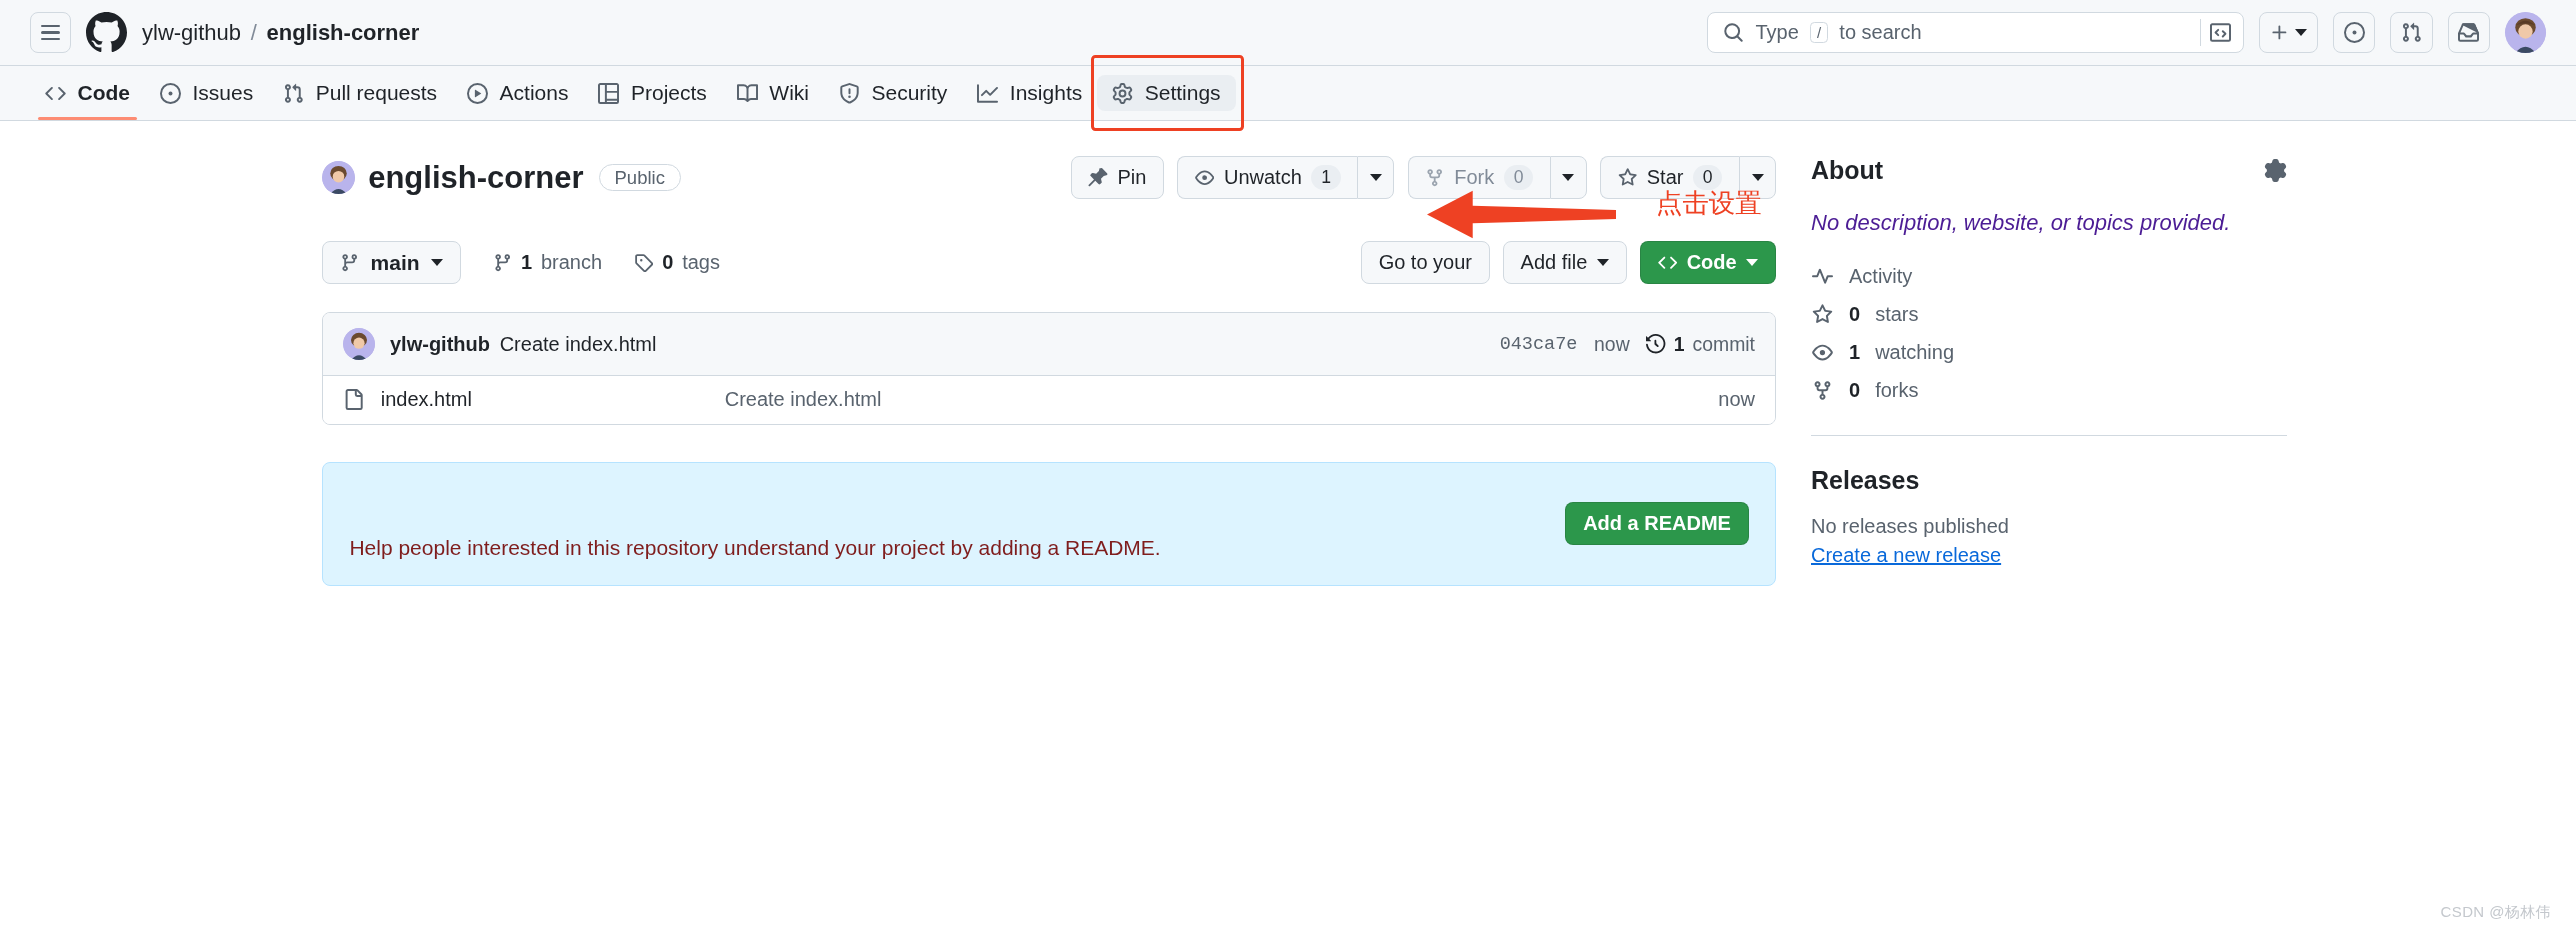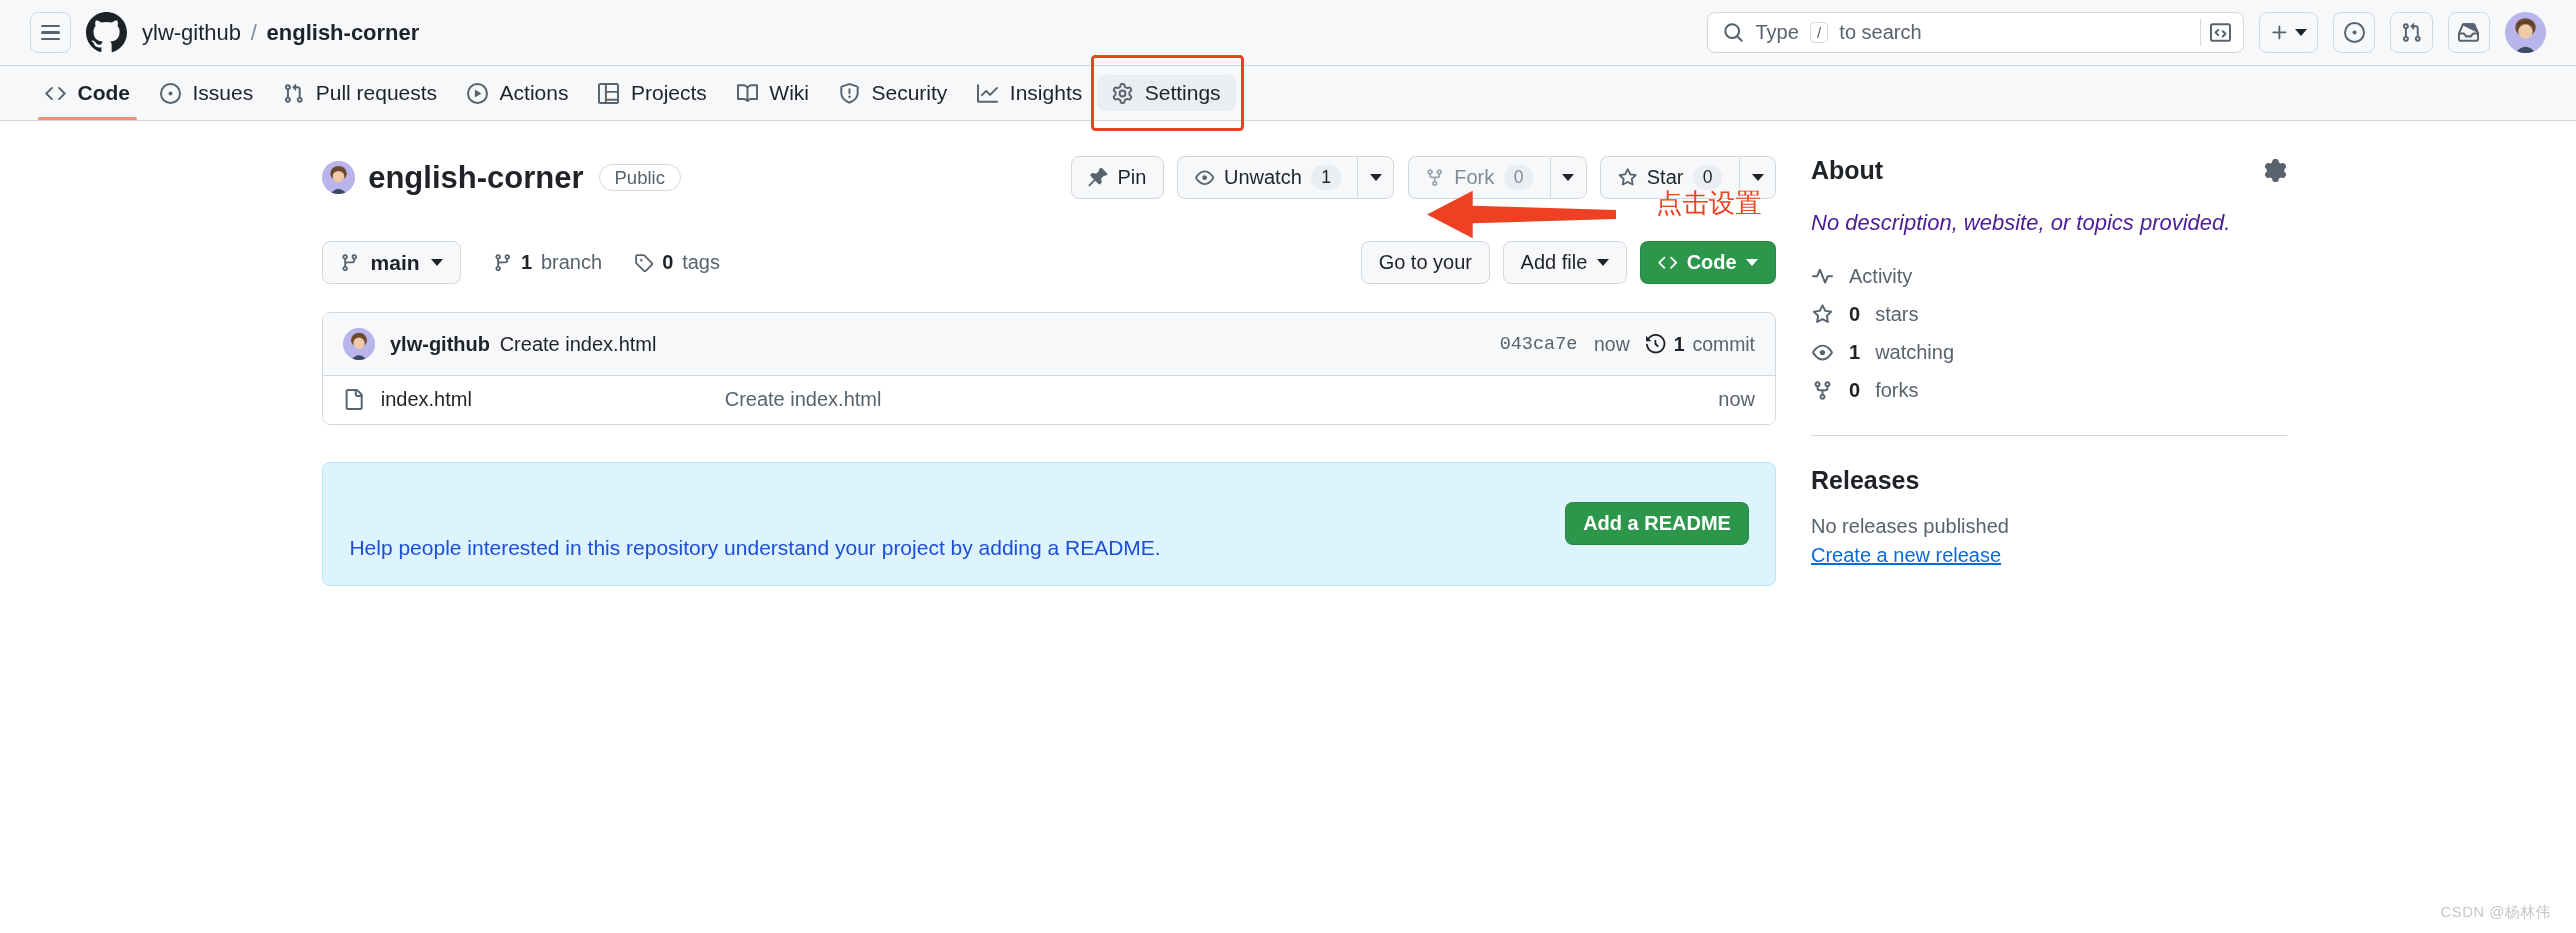--- a/index.html
+++ b/index.html
@@ -225,21 +225,21 @@
   .file-row .fago { color: var(--muted); margin-left: auto; }
 
   
   .readme-banner {
     border: 0.9px solid #b6e3ff;
     background: #ddf4ff;
     border-radius: 8px;
     padding: 25px 26.4px;
     display: flex; align-items: center;
   }
-  .readme-text { font-size: 21px; color: #1d4ed8; margin-top: 48px; }
+  .readme-text { font-size: 21px; color: #7f1d1d; margin-top: 48px; }
   .readme-banner .btn { margin-left: auto; }
 
   
   .side-head { display: flex; align-items: center; margin-bottom: 22px; }
   .side-title { font-size: 25px; font-weight: bold; color: #1f2328; }
   .side-head .gear { margin-left: auto; color: var(--muted); cursor: pointer; display: flex; }
   .side-desc {
     font-size: 22px; font-style: italic; color: #4c1d95;
     line-height: 1.45; margin-bottom: 26.4px; max-width: 423px;
   }

